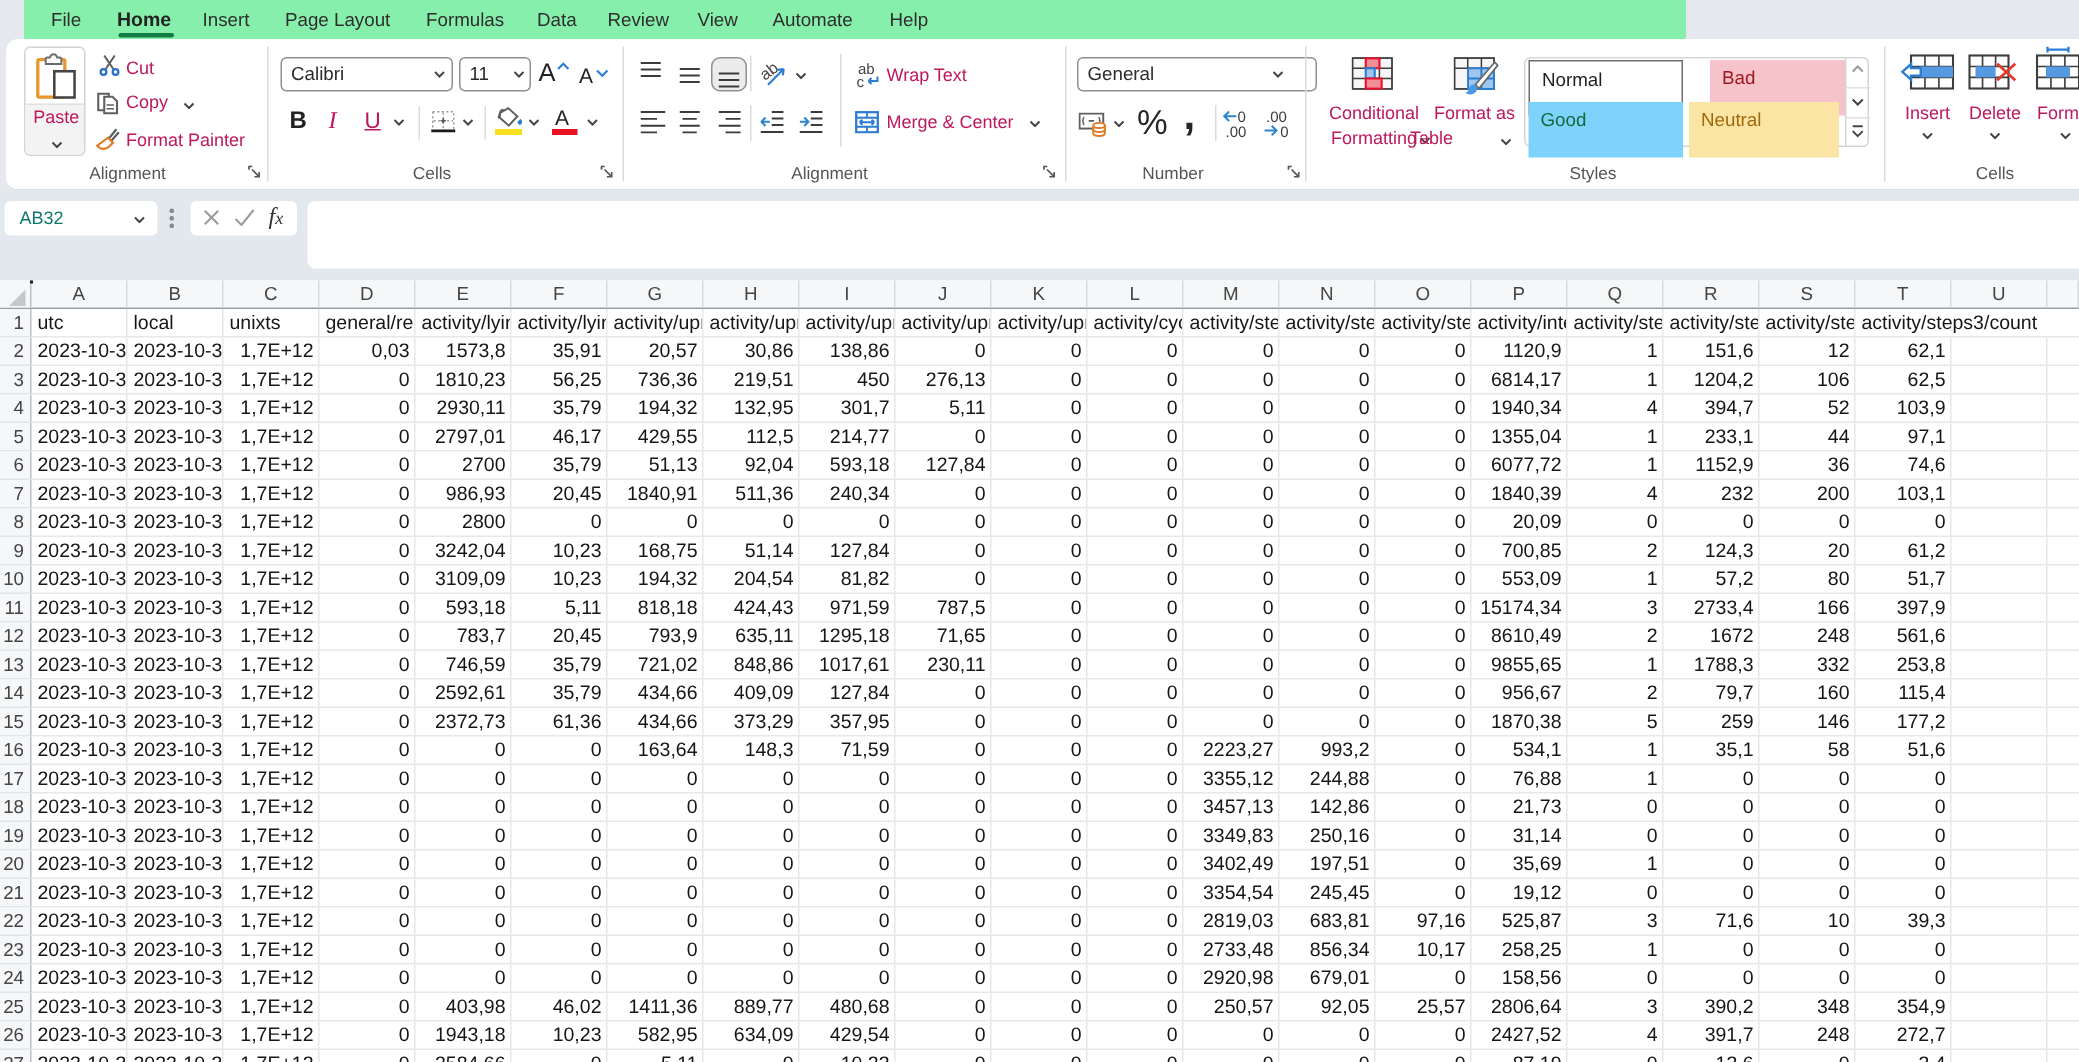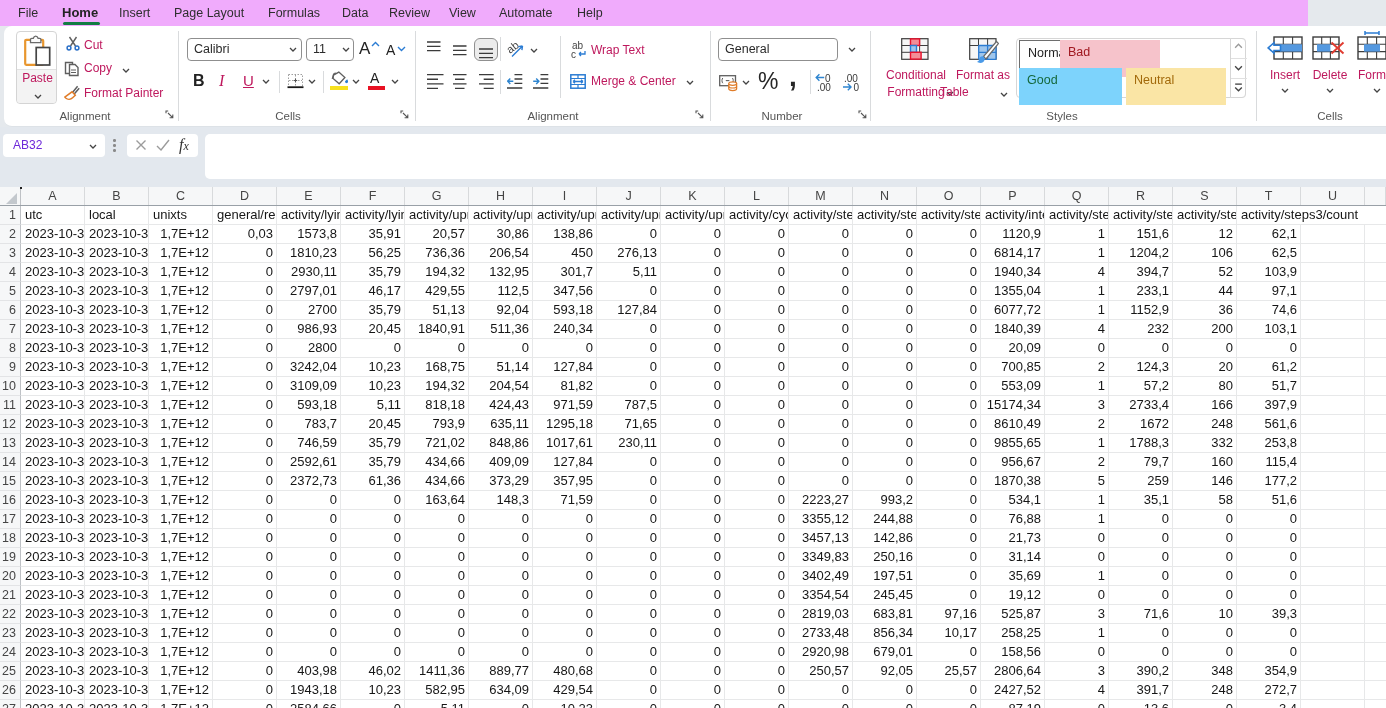--- a/index.html
+++ b/index.html
@@ -1,18 +1,18 @@
 <!DOCTYPE html>
 <html><head><meta charset="utf-8"><style>
 *{margin:0;padding:0;box-sizing:border-box}
 html,body{width:1386px;height:708px;overflow:hidden}
 body{font-family:"Liberation Sans",sans-serif;position:relative;background:#e5e9ed}
 .abs{position:absolute}
 
-#menubar{position:absolute;left:0;top:0;width:1308px;height:26px;background:#f0abfc}
+#menubar{position:absolute;left:16px;top:0;width:1108px;height:26px;background:#86efac}
 #menubar .mi{position:absolute;top:0;height:26px;line-height:26px;font-size:12.5px;color:#2e2e2e}
 #menubar .home{font-weight:700;font-size:13px;color:#232323}
 #menubar .uline{position:absolute;height:3px;border-radius:2px;background:#11784195;background:#137c43;top:22px}
 
 #ribbon{position:absolute;left:4px;top:26px;width:1382px;height:101px;background:#fff;border-radius:8px 0 0 8px;border-bottom:1px solid #dde2e7}
 .gsep{position:absolute;width:1px;background:#d9dbdd;top:5px;height:90px}
 .glabel{position:absolute;top:109px;height:15px;line-height:15px;font-size:11.5px;color:#555;text-align:center}
 .launch{position:absolute;width:10px;height:10px}
 .rtxt{position:absolute;font-size:12px;color:#be185d;white-space:nowrap}
 .chev{position:absolute;width:8px;height:5px}
@@ -212,21 +212,21 @@
 <div class="rtxt" style="left:591px;top:74px">Merge &amp; Center</div>
 <svg class="chev" style="left:686px;top:80px" viewBox="0 0 8 5">
     <path d="M1 1l3 3 3-3" fill="none" stroke="#444" stroke-width="1.3"></path>
   </svg>
 <div class="glabel" style="left:503px;width:100px">Alignment</div>
 <svg class="launch" style="left:695px;top:110px" viewBox="0 0 10 10">
     <path d="M1 3.2V1h2.2M3 3l4.4 4.4M7.8 4.6v3.2H4.6" fill="none" stroke="#555" stroke-width="1.1"></path>
   </svg>
 <div class="gsep" style="left:710px;top:31px"></div>
 
-<div class="combo" style="left:718px;top:38px;width:120px">
+<div class="combo" style="left:718px;top:38px;width:160px">
     <span>General</span>
   </div>
 <svg class="chev" style="left:848px;top:47px" viewBox="0 0 8 5">
     <path d="M1 1l3 3 3-3" fill="none" stroke="#444" stroke-width="1.3"></path>
   </svg>
 <svg class="abs" style="left:719px;top:75px" width="20" height="17" viewBox="0 0 20 17">
   <rect x="0.7" y="0.7" width="15.8" height="10" fill="#fff" stroke="#5f5f5f" stroke-width="1.3"></rect>
   <path d="M3.8 3c-1.1.9-1.1 4.3 0 5.2M13.4 3c1.1.9 1.1 4.3 0 5.2" stroke="#5f5f5f" stroke-width="1" fill="none"></path>
   <path d="M6.8 5.6h3.6" stroke="#5f5f5f" stroke-width="1.1"></path>
   <path d="M9.8 8.6v5.2c0 1 1.7 1.8 3.9 1.8s3.9-.8 3.9-1.8V8.6" fill="#fff" stroke="#e07c28" stroke-width="1.3"></path>
@@ -277,21 +277,21 @@
 </svg>
 <div class="rtxt" style="left:940px;top:68px;width:86px;text-align:center">Format as</div>
 <div class="rtxt" style="left:940px;top:85px;width:86px;text-align:left">Table</div>
 <svg class="chev" style="left:1000px;top:92px" viewBox="0 0 8 5">
     <path d="M1 1l3 3 3-3" fill="none" stroke="#444" stroke-width="1.3"></path>
   </svg>
 <div class="abs" style="left:1016px;top:38px;width:230px;height:60px;background:#fff;border:1px solid #d6d6d6;border-radius:4px"></div>
 <div class="stybox" style="left:1019px;top:40px;width:103px;background:#fff;border:1px solid #6e6e6e;box-shadow:inset 0 0 0 1.5px #fff;color:#1f1f1f">
     <span>Normal</span>
   </div>
-<div class="stybox" style="left:1060px;top:40px;width:100px;background:#f6c3cb;color:#a01820">
+<div class="stybox" style="left:1140px;top:40px;width:100px;background:#f6c3cb;color:#a01820">
     <span>Bad</span>
   </div>
 <div class="stybox" style="left:1019px;top:68px;width:103px;background:#7dd3fc;color:#15683b">
     <span>Good</span>
   </div>
 <div class="stybox" style="left:1126px;top:68px;width:100px;background:#fae5a5;color:#a2690a">
     <span>Neutral</span>
   </div>
 <div class="abs" style="left:1230px;top:38px;width:16px;height:60px;background:#fff;border:1px solid #d6d6d6;border-radius:0 4px 4px 0">
   <svg class="abs" style="left:3px;top:4px" width="9" height="6" viewBox="0 0 8 5">
@@ -337,21 +337,21 @@
   <rect x="7" y="13.3" width="16" height="7.3" fill="#5599e0"></rect>
 </svg>
 <div class="rtxt" style="left:1358px;top:68px">Format</div>
 <svg class="chev" style="left:1373px;top:88px" viewBox="0 0 8 5">
     <path d="M1 1l3 3 3-3" fill="none" stroke="#444" stroke-width="1.3"></path>
   </svg>
 <div class="glabel" style="left:1280px;width:100px">Cells</div>
 
 <div id="strip"></div>
 <div id="namebox">
-    <div class="rtxt" style="left:10px;top:4px;color:#6d28d9">AB32</div>
+    <div class="rtxt" style="left:10px;top:4px;color:#0f766e">AB32</div>
 <svg class="chev" style="left:86px;top:10px" viewBox="0 0 8 5">
       <path d="M1 1l3 3 3-3" fill="none" stroke="#444" stroke-width="1.3"></path>
     </svg>
   </div>
 <div class="abs" style="left:113px;top:139px;width:2.5px;height:2.5px;border-radius:50%;background:#8a8a8a"></div>
 <div class="abs" style="left:113px;top:144px;width:2.5px;height:2.5px;border-radius:50%;background:#8a8a8a"></div>
 <div class="abs" style="left:113px;top:149px;width:2.5px;height:2.5px;border-radius:50%;background:#8a8a8a"></div>
 <div id="fxbox">
   <svg class="abs" style="left:8px;top:5px" width="12" height="12" viewBox="0 0 12 12">
       <path d="M1.5 1.5l9 9M10.5 1.5l-9 9" stroke="#9b9b9b" stroke-width="1.4"></path>
@@ -439,21 +439,21 @@
     </div>
 <div class="row" style="top:57px">
       <div class="rh">3</div>
       <div class="c l">2023-10-30</div>
       <div class="c l">2023-10-30</div>
       <div class="c r">1,7E+12</div>
       <div class="c r">0</div>
       <div class="c r">1810,23</div>
       <div class="c r">56,25</div>
       <div class="c r">736,36</div>
-      <div class="c r">206,54</div>
+      <div class="c r">219,51</div>
       <div class="c r">450</div>
       <div class="c r">276,13</div>
       <div class="c r">0</div>
       <div class="c r">0</div>
       <div class="c r">0</div>
       <div class="c r">0</div>
       <div class="c r">0</div>
       <div class="c r">6814,17</div>
       <div class="c r">1</div>
       <div class="c r">1204,2</div>
@@ -490,21 +490,21 @@
 <div class="row" style="top:95px">
       <div class="rh">5</div>
       <div class="c l">2023-10-30</div>
       <div class="c l">2023-10-30</div>
       <div class="c r">1,7E+12</div>
       <div class="c r">0</div>
       <div class="c r">2797,01</div>
       <div class="c r">46,17</div>
       <div class="c r">429,55</div>
       <div class="c r">112,5</div>
-      <div class="c r">347,56</div>
+      <div class="c r">214,77</div>
       <div class="c r">0</div>
       <div class="c r">0</div>
       <div class="c r">0</div>
       <div class="c r">0</div>
       <div class="c r">0</div>
       <div class="c r">0</div>
       <div class="c r">1355,04</div>
       <div class="c r">1</div>
       <div class="c r">233,1</div>
       <div class="c r">44</div>

